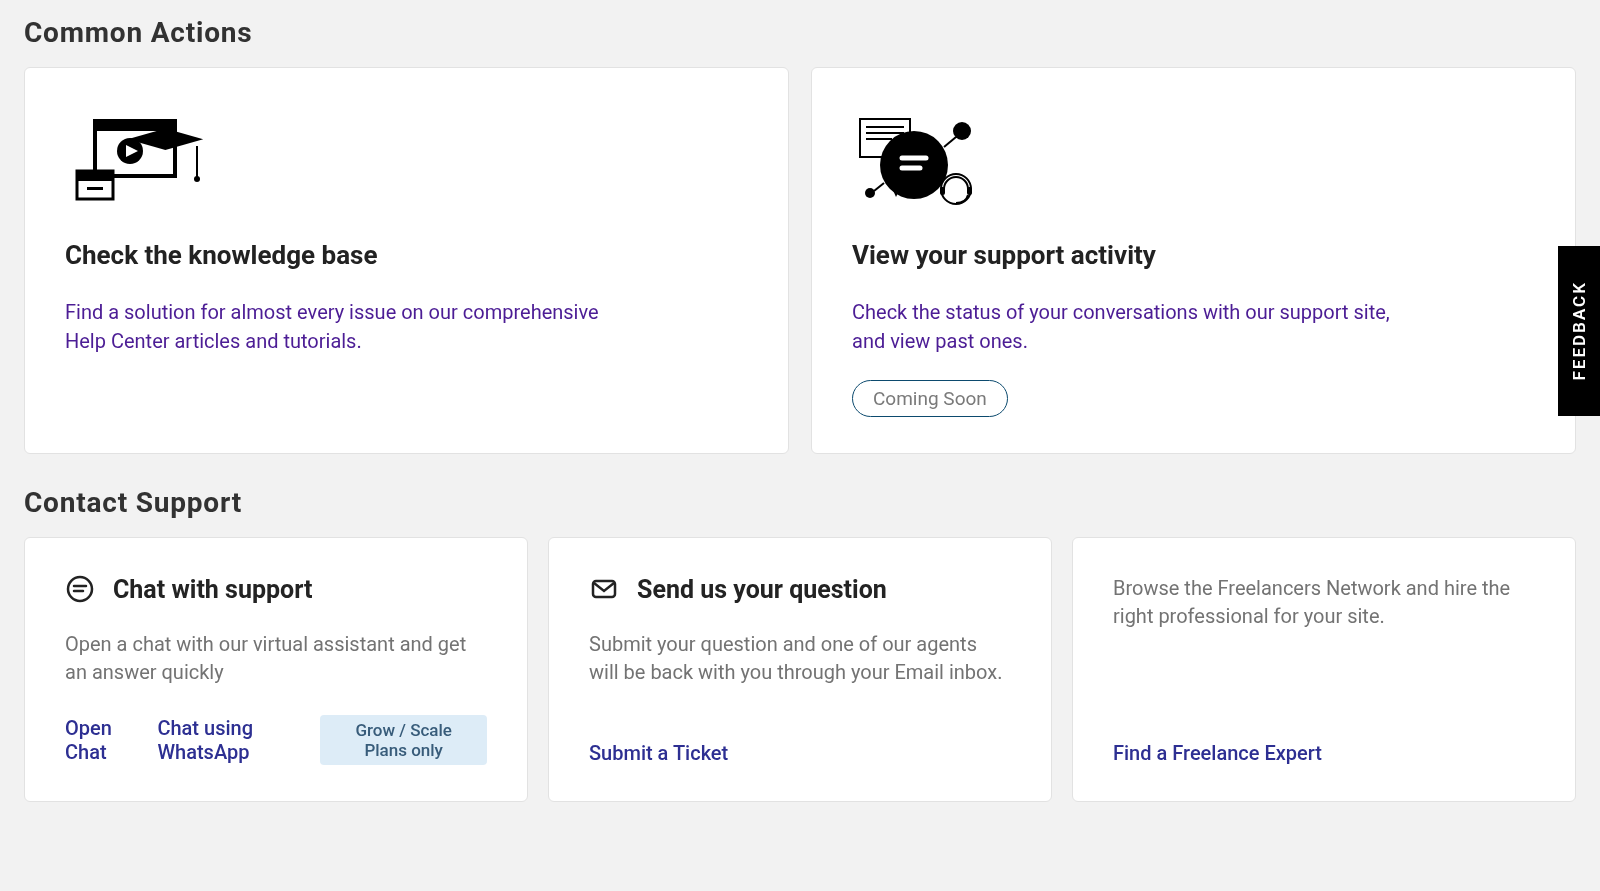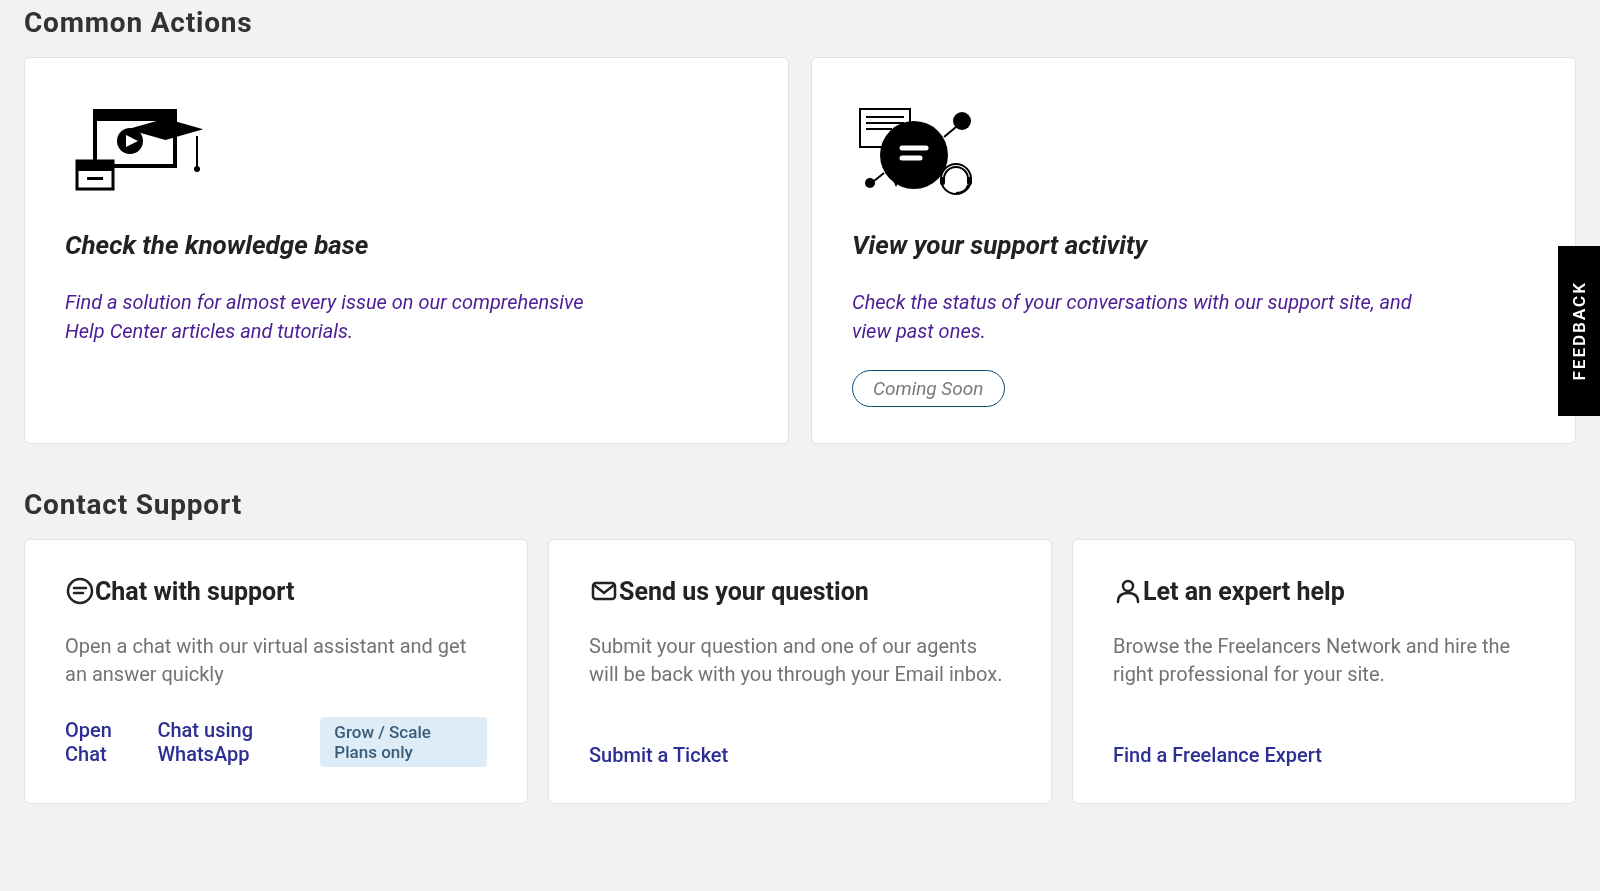--- a/index.html
+++ b/index.html
@@ -11,28 +11,27 @@
     height: 891px;
     overflow: hidden;
     position: relative;
   }
   .container { padding: 0 24px; }
   h2.section-title {
     font-size: 28px;
     font-weight: 700;
     letter-spacing: 0.8px;
     color: #323232;
-    margin: 6px 0 18px 0;
+    margin: 16px 0 18px 0;
   }
   .common-grid {
     display: grid;
     grid-template-columns: 1fr 1fr;
     gap: 22px;
-    margin-bottom: 44px;
-    font-style: italic;
+    margin-bottom: 32px;
   }
   .card {
     background: #fff;
     border: 1px solid #e2e2e2;
     border-radius: 6px;
     padding: 40px 40px 36px 40px;
     display: flex;
     flex-direction: column;
   }
   .illustration {
@@ -73,21 +72,21 @@
     background: #fff;
     border: 1px solid #e2e2e2;
     border-radius: 6px;
     padding: 36px 40px 36px 40px;
     display: flex;
     flex-direction: column;
   }
   .contact-head {
     display: flex;
     align-items: center;
-    gap: 0;
+    gap: 18px;
     margin-bottom: 26px;
     text-align: center;
   }
   .contact-head .icon {
     width: 30px;
     height: 30px;
     display: flex;
     align-items: center;
     justify-content: center;
     flex-shrink: 0;
@@ -114,20 +113,21 @@
     align-items: center;
     gap: 14px;
   }
   .badge {
     background: #ddecf7;
     color: #385c7a;
     font-size: 17px;
     padding: 5px 14px;
     border-radius: 4px;
     font-weight: 500;
+    text-align: center;
   }
   .feedback-tab {
     position: absolute;
     right: 0;
     top: 246px;
     width: 42px;
     height: 170px;
     background: #000;
     color: #fff;
     display: flex;
@@ -240,29 +240,20 @@
         </span>
         <div class="contact-title">Send us your question</div>
       </div>
       <div class="contact-desc">Submit your question and one of our agents will be back with you through your Email inbox.</div>
       <div class="links">
         <a class="link">Submit a Ticket</a>
       </div>
     </div>
 
     <div class="contact-card">
-      <div class="contact-head">
-        <span class="icon">
-          <svg width="28" height="28" viewBox="0 0 28 28">
-            <circle cx="14" cy="9" r="5" fill="none" stroke="#222" stroke-width="2.5"></circle>
-            <path d="M4 25 q0 -9 10 -9 q10 0 10 9" fill="none" stroke="#222" stroke-width="2.5" stroke-linecap="round"></path>
-          </svg>
-        </span>
-        <div class="contact-title">Let an expert help</div>
-      </div>
       <div class="contact-desc">Browse the Freelancers Network and hire the right professional for your site.</div>
       <div class="links">
         <a class="link">Find a Freelance Expert</a>
       </div>
     </div>
 
   </div>
 </div>
 
 <div class="feedback-tab">

